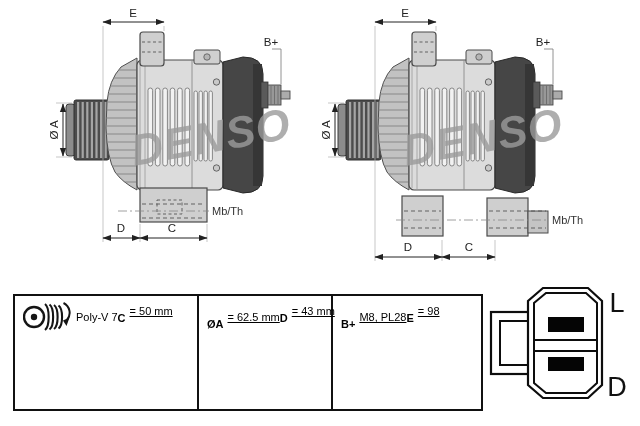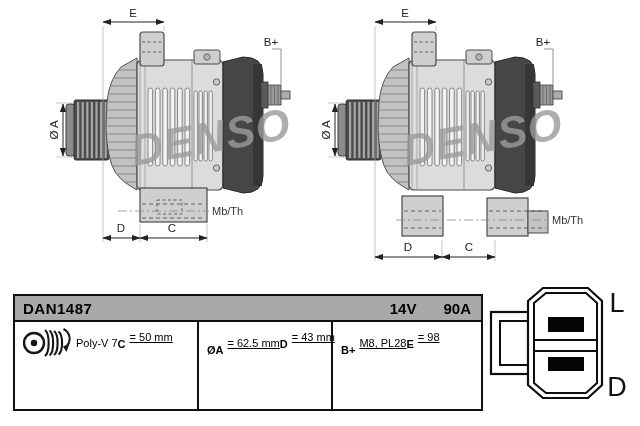--- a/index.html
+++ b/index.html
@@ -207,25 +207,20 @@
         <line x1="495" y1="240" x2="495" y2="261" stroke="#b0b0b0" stroke-width="0.7"></line>
         <line x1="375" y1="257" x2="442" y2="257" stroke="#222" stroke-width="1" marker-start="url(#arS)" marker-end="url(#arE)"></line>
         <line x1="442" y1="257" x2="495" y2="257" stroke="#222" stroke-width="1" marker-start="url(#arS)" marker-end="url(#arE)"></line>
         <text class="dim-label" x="408" y="251" text-anchor="middle">D</text>
         <text class="dim-label" x="469" y="251" text-anchor="middle">C</text>
       </g>
     </g>
   </svg>
 
   <div class="spec-table">
-    <div class="spec-header">
-      <span class="pn">DAN1487</span>
-      <span class="volt">14V</span>
-      <span class="amp">90A</span>
-    </div>
     <div class="spec-body">
       <div class="col col1">
         <div class="trow first">
           <svg width="48" height="36" viewBox="0 0 48 36">
             <circle cx="11" cy="18" r="10" fill="#fff" stroke="#151515" stroke-width="2.4"></circle>
             <circle cx="11" cy="18" r="3.2" fill="#151515"></circle>
             <path d="M22,5 A5,13.5 0 0 1 22,31" fill="none" stroke="#151515" stroke-width="2.1"></path>
             <path d="M26.5,5.5 A5,13 0 0 1 26.5,30.5" fill="none" stroke="#151515" stroke-width="2.1"></path>
             <path d="M31,6 A5,12.5 0 0 1 31,30" fill="none" stroke="#151515" stroke-width="2.1"></path>
             <path d="M35.5,6.5 A5,12 0 0 1 35.5,29.5" fill="none" stroke="#151515" stroke-width="2.1"></path>

